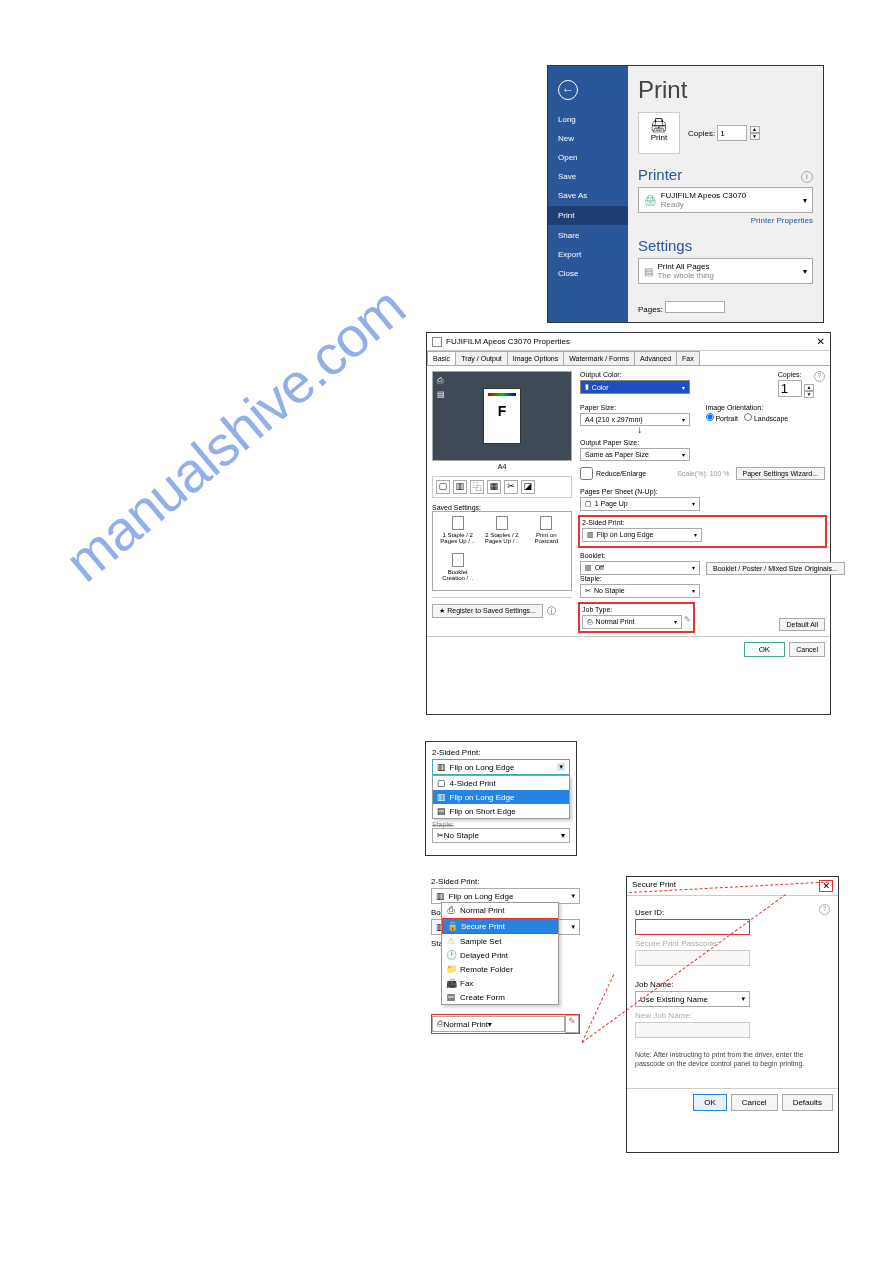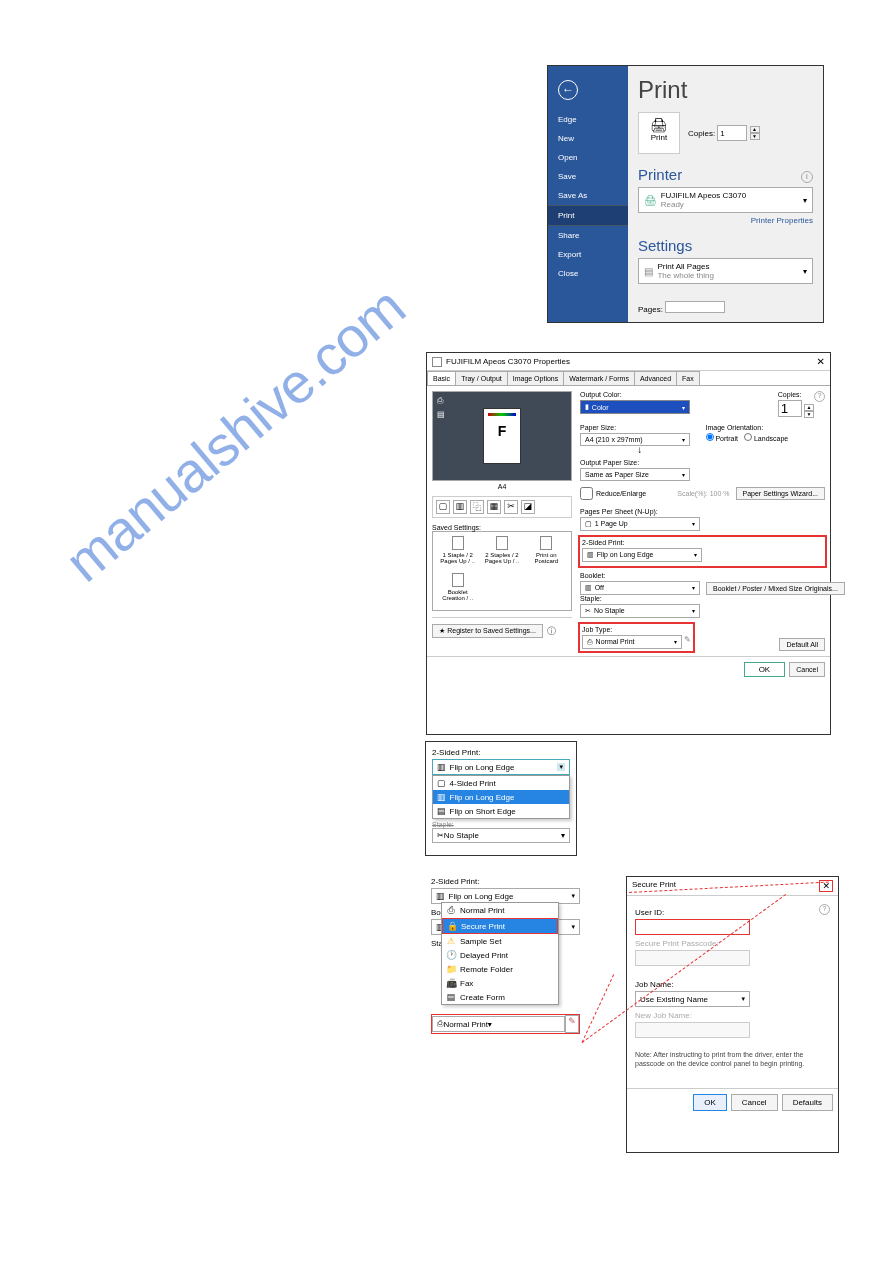--- a/index.html
+++ b/index.html
@@ -26,21 +26,21 @@
 .p1-section-title { color: #2a569a; font-size: 15px; margin-top: 12px; margin-bottom: 4px; }
 .p1-dropdown { border: 1px solid #aaa; background: #fff; padding: 3px 5px; font-size: 8px; display:flex; align-items:center; cursor: pointer; }
 .p1-dropdown .icon { font-size: 10px; margin-right: 4px; color: #4a8; }
 .p1-dropdown .arrow { margin-left: auto; font-size: 8px; }
 .p1-link { text-align: right; font-size: 8px; color: #2a569a; margin-top: 3px; cursor: pointer; }
 .p1-pages { font-size: 8px; margin-top: 17px; }
 .p1-pages input { border:1px solid #aaa; width: 60px; height:12px; }
 .p1-info-icon { float:right; color:#888; border:1px solid #aaa; border-radius:50%; width:12px; height:12px; font-size:8px; text-align:center; cursor: pointer; }
 
 
-.p2 { left: 426px; top: 352px; width: 405px; height: 383px; background: #fff; font-size: 8px; }
+.p2 { left: 426px; top: 332px; width: 405px; height: 383px; background: #fff; font-size: 8px; }
 .p2-titlebar { display:flex; border-bottom:1px solid #ccc; padding: 3px 5px; align-items:center; }
 .p2-titlebar .icon { width:10px; height:10px; border:1px solid #888; margin-right:4px; }
 .p2-close { margin-left:auto; cursor:pointer; font-size:10px; }
 .p2-tabs { display:flex; border-bottom:1px solid #aaa; font-size: 7px; }
 .p2-tab { padding: 3px 5px; border:1px solid #aaa; border-bottom:none; margin-right:-1px; background:#fff; cursor:pointer; }
 .p2-tab:not(.active) { background:#f0f0f0; }
 .p2-body { display:flex; padding: 5px; }
 .p2-left { width: 140px; }
 .p2-preview { border:1px solid #aaa; height:90px; background:#404a56; display:flex; align-items:center; justify-content:center; position:relative; }
 .p2-preview-page { width:38px; height:56px; background:#fff; border:1px solid #333; font-size:14px; font-weight:bold; text-align:center; padding-top:14px; position:relative; }
@@ -130,21 +130,21 @@
 .watermark { position:absolute; left:-20px; top:280px; font-size:56px; color:#4a7dd9; opacity:0.6; transform:rotate(-40deg); white-space:nowrap; pointer-events:none; font-weight:300; letter-spacing:-1px; width:800px; }
 </style>
 </head>
 <body>
 
 <div class="watermark">manualshive.com</div>
 
 <div class="panel p1">
   <div class="p1-sidebar">
     <div class="p1-back"></div>
-    <div class="p1-menu-item">Edge</div>
+    <div class="p1-menu-item">Long</div>
     <div class="p1-menu-item">New</div>
     <div class="p1-menu-item">Open</div>
     <div class="p1-menu-item">Save</div>
     <div class="p1-menu-item">Save As</div>
     <div class="p1-menu-item sel">Print</div>
     <div class="p1-menu-item">Share</div>
     <div class="p1-menu-item">Export</div>
     <div class="p1-menu-item">Close</div>
   </div>
   <div class="p1-main">

